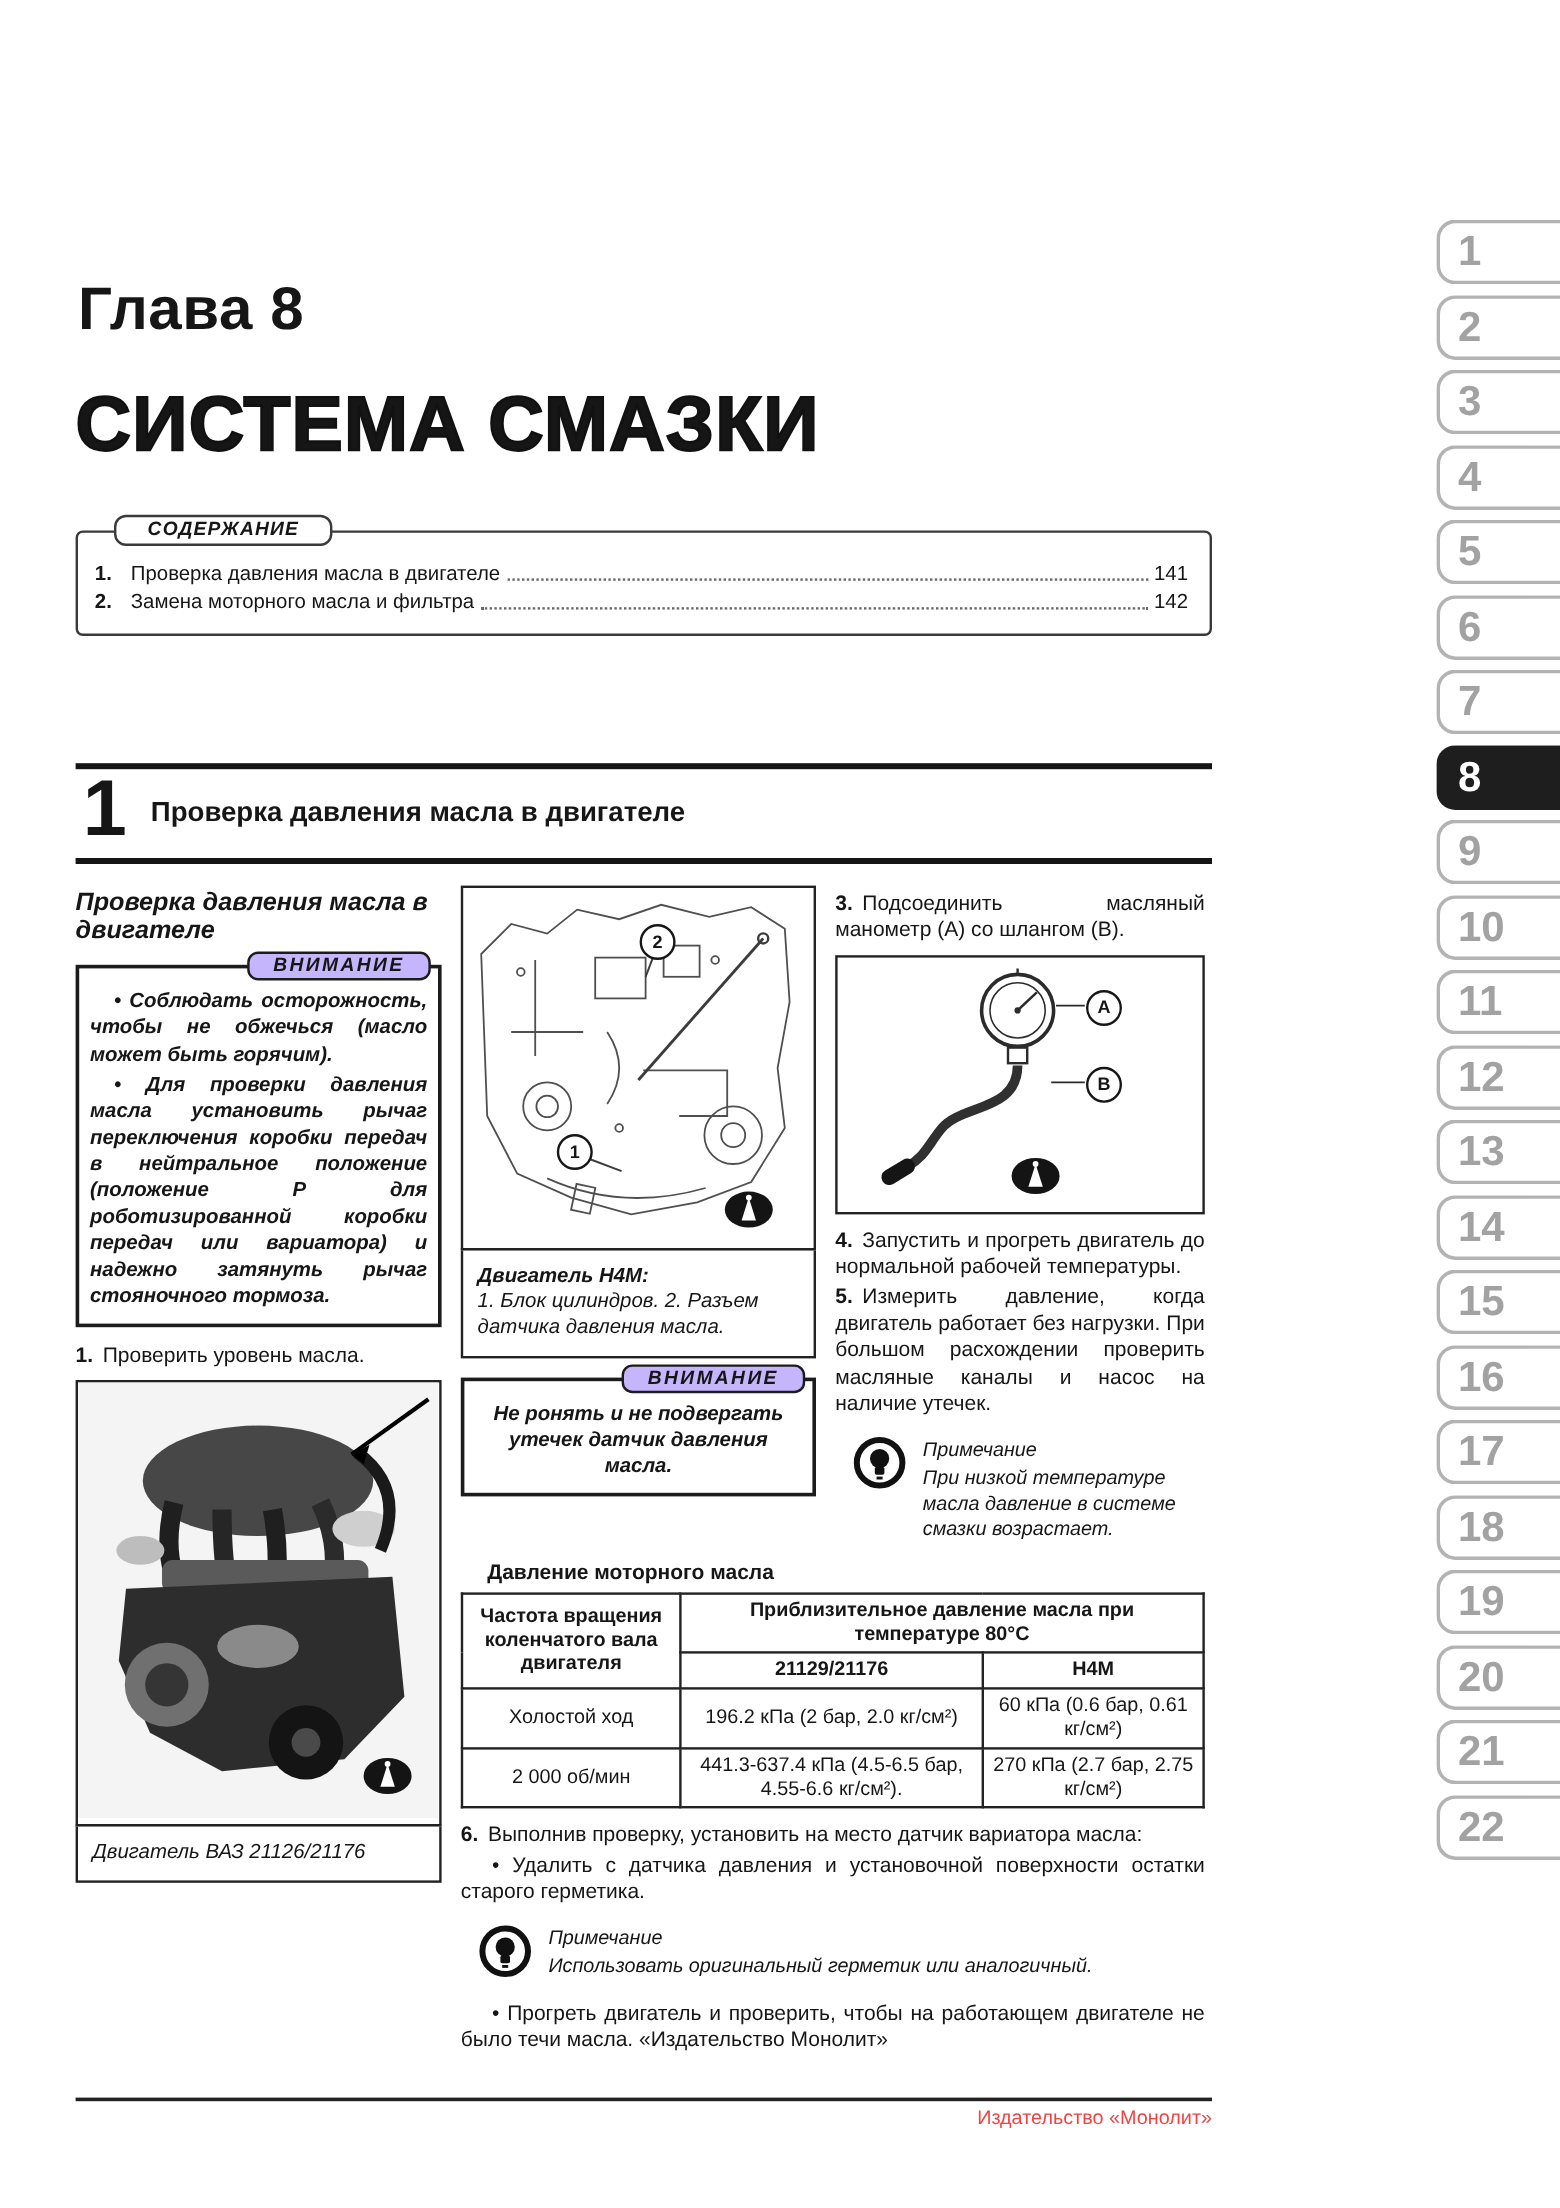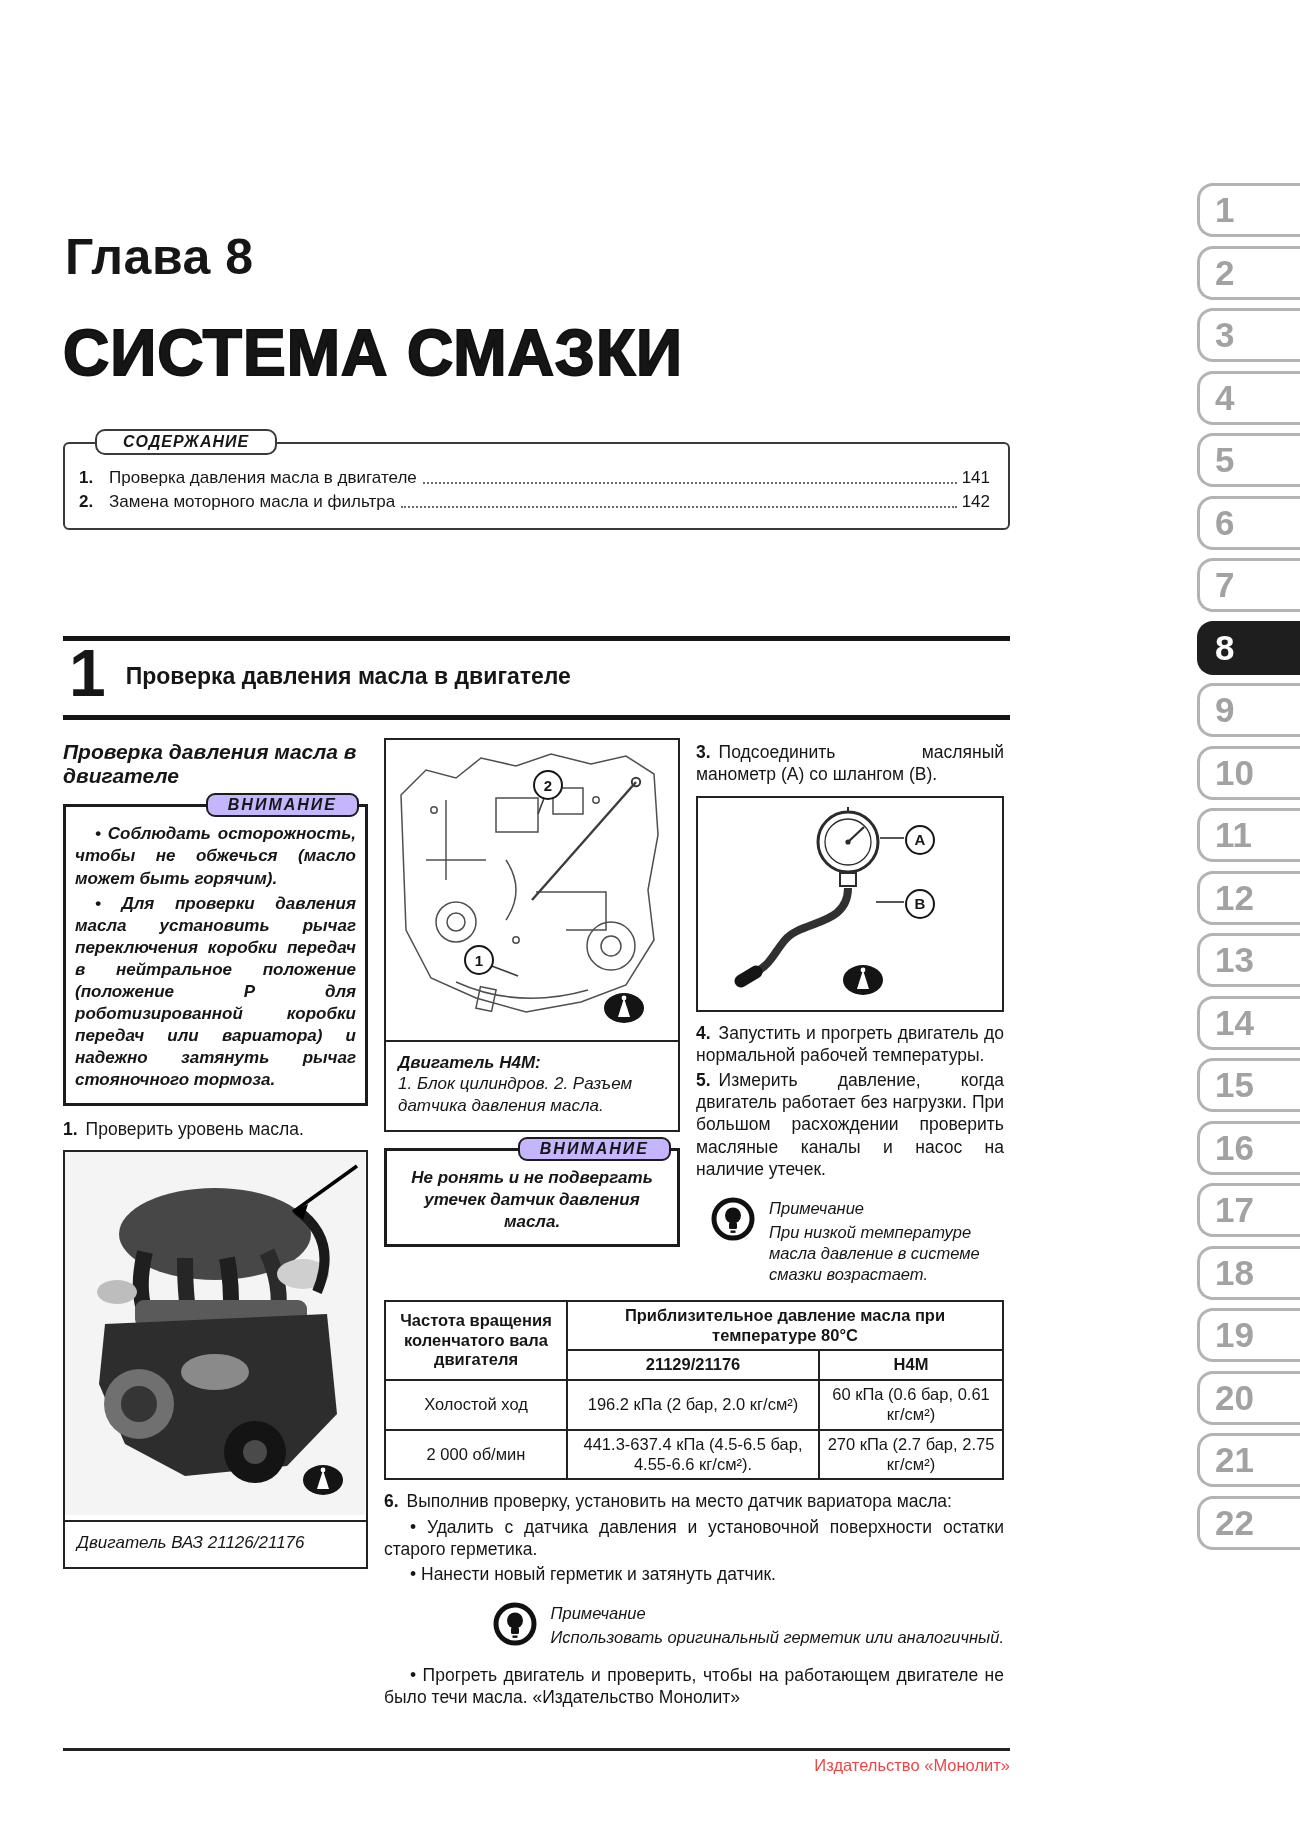--- a/index.html
+++ b/index.html
@@ -59,21 +59,21 @@
     padding:10px 12px 14px;font-size:17px;font-style:italic;line-height:1.25;}
   .caption-box .cap-title{font-weight:bold;}
 
   .photo-box{height:368px;margin-top:10px;}
   .diagram-box{height:300px;}
   .gauge-box{height:212px;margin:10px 0 10px;}
 
   .callout{position:absolute;width:26px;height:26px;border:2.5px solid #161616;border-radius:50%;
     background:#fff;font-size:15px;font-weight:bold;display:flex;align-items:center;justify-content:center;}
 
-  .note{display:flex;gap:13px;align-items:flex-start;margin:16px 0 0 14px;justify-content:flex-end;}
+  .note{display:flex;gap:13px;align-items:flex-start;margin:16px 0 0 14px;}
   .note-icon{flex:none;}
   .note-body{font-style:italic;font-size:16.5px;line-height:1.3;padding-top:2px;}
   .note-label{display:block;margin-bottom:2px;}
 
   
   .press-heading{font-size:17.5px;font-weight:bold;margin:0 0 6px 22px;}
   table.press{border-collapse:collapse;width:100%;font-size:16.5px;}
   table.press th,table.press td{border:2px solid #222;text-align:center;
     padding:4px 6px;line-height:1.2;}
   table.press{border:2.5px solid #222;}
@@ -318,20 +318,21 @@
             <rect x="20.5" y="34.5" width="5" height="2.4" fill="#111"></rect>
           </svg>
           <div class="note-body">
             <span class="note-label">Примечание</span>
             <span>При низкой температуре масла давление в системе смазки возрастает.</span>
           </div>
         </div>
       </div>
 
       <div class="bottom">
+        <div class="press-heading">Давление моторного масла</div>
 
         <table class="press">
           <tbody>
               <tr>
             <th rowspan="2" style="width:168px">Частота вращения коленчатого вала двигателя</th>
             <th colspan="2">Приблизительное давление масла при температуре 80°С</th>
           </tr>
           <tr>
             <th style="width:238px">21129/21176</th>
             <th>H4M</th>
@@ -344,21 +345,20 @@
           <tr>
             <td>2 000 об/мин</td>
             <td>441.3-637.4 кПа (4.5-6.5 бар, 4.55-6.6 кг/см²).</td>
             <td>270 кПа (2.7 бар, 2.75 кг/см²)</td>
           </tr>
         </tbody>
           </table>
 
         <p class="step" style="margin-top:10px"><b>6.</b><span>Выполнив проверку, установить на место датчик вариатора масла:</span></p>
         <p class="bullet">• Удалить с датчика давления и установочной поверхности остатки старого герметика.</p>
-        <p class="bullet">• Нанести новый герметик и затянуть датчик.</p>
 
         <div class="note">
           <svg class="note-icon" width="46" height="46" viewBox="0 0 46 46">
             <circle cx="23" cy="23" r="19" fill="#fff" stroke="#111" stroke-width="5"></circle>
             <circle cx="23" cy="19.5" r="8" fill="#111"></circle>
             <rect x="19" y="26.5" width="8" height="6.5" rx="1.5" fill="#111"></rect>
             <rect x="20.5" y="34.5" width="5" height="2.4" fill="#111"></rect>
           </svg>
           <div class="note-body">
             <span class="note-label">Примечание</span>

